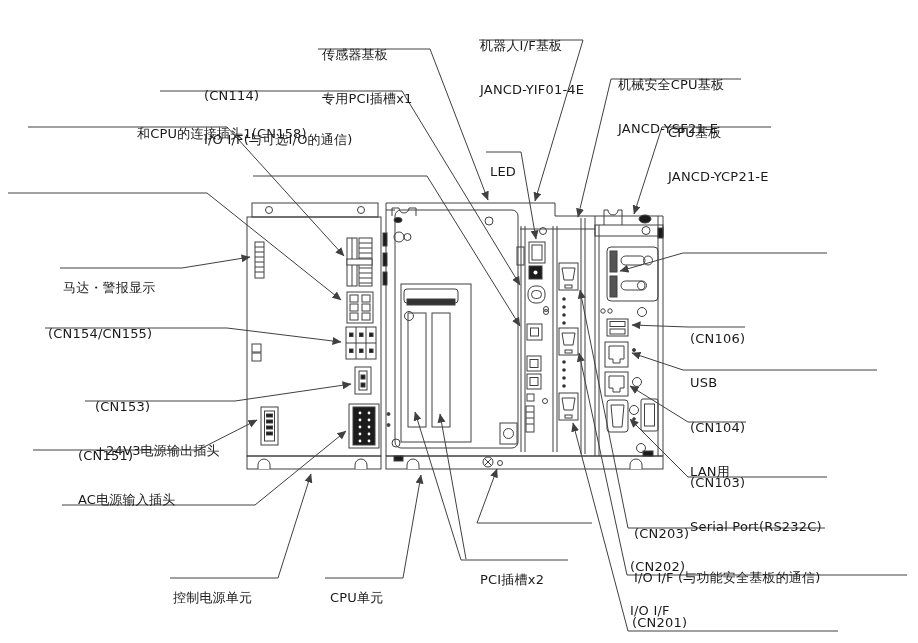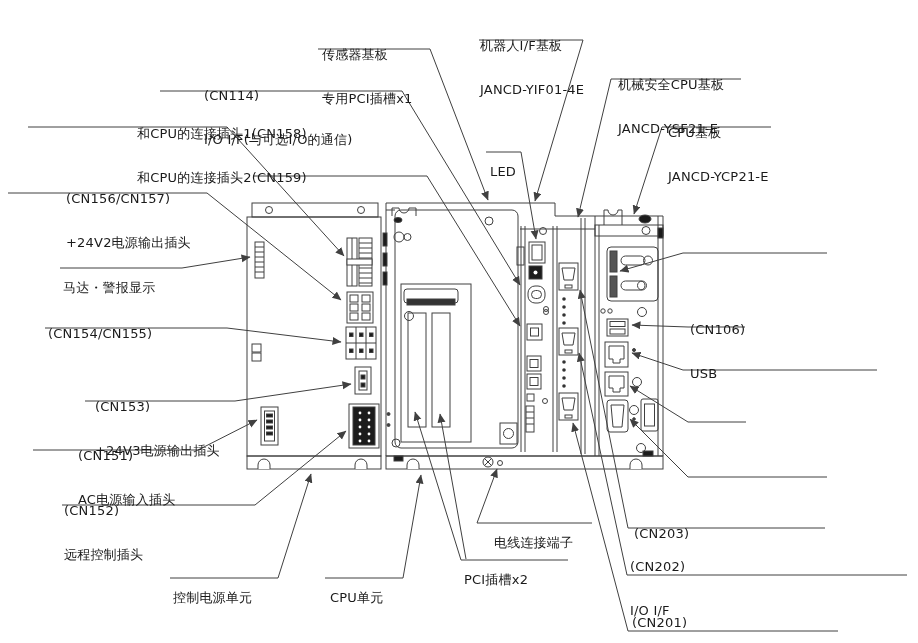--- a/index.html
+++ b/index.html
@@ -319,65 +319,62 @@
 <div class="label" style="left:668px;top:97px">
   <div>CPU基板</div>
   <div>JANCD-YCP21-E</div>
 </div>
 <div class="label" style="left:204px;top:60px">
   <div>(CN114)</div>
   <div>I/O I/F(与可选I/O的通信)</div>
 </div>
 <div class="label" style="left:137px;top:98px">
   <div>和CPU的连接插头1(CN158)</div>
-  <div>和CPU的连接插头2(CN159)</div>
 </div>
 <div class="label" style="left:490px;top:136px">
   <div>LED</div>
-</div>
-<div class="label" style="left:66px;top:163px">
-  <div>(CN156/CN157)</div>
-  <div>+24V2电源输出插头</div>
 </div>
 <div class="label" style="left:63px;top:252px">
   <div>马达・警报显示</div>
 </div>
 <div class="label" style="left:48px;top:298px">
   <div>(CN154/CN155)</div>
 </div>
 <div class="label" style="left:95px;top:371px">
   <div>(CN153)</div>
   <div>+24V3电源输出插头</div>
 </div>
 <div class="label" style="left:78px;top:420px">
   <div>(CN151)</div>
   <div>AC电源输入插头</div>
 </div>
-<div class="label" style="left:64px;top:475px">
-  <div>(CN152)</div>
-  <div>远程控制插头</div>
-</div>
 <div class="label" style="left:330px;top:562px">
   <div>CPU单元</div>
 </div>
 <div class="label" style="left:173px;top:562px">
   <div>控制电源单元</div>
 </div>
-<div class="label" style="left:494px;top:507px">
-  <div>电线连接端子</div>
-</div>
-<div class="label" style="left:464px;top:544px">
+<div class="label" style="left:480px;top:544px">
   <div>PCI插槽x2</div>
 </div>
-<div class="label" style="left:690px;top:294px">
+<div class="label" style="left:690px;top:303px">
   <div>(CN106)</div>
   <div>USB</div>
 </div>
+<div class="label" style="left:690px;top:392px">
+  <div>(CN104)</div>
+  <div>LAN用</div>
+</div>
+<div class="label" style="left:690px;top:447px">
+  <div>(CN103)</div>
+  <div>Serial Port(RS232C)</div>
+</div>
 <div class="label" style="left:634px;top:498px">
   <div>(CN203)</div>
+  <div>I/O I/F (与功能安全基板的通信)</div>
 </div>
 <div class="label" style="left:630px;top:531px">
   <div>(CN202)</div>
   <div>I/O I/F</div>
   
 </div>
 <div class="label" style="left:632px;top:587px">
   <div>(CN201)</div>
   
   

